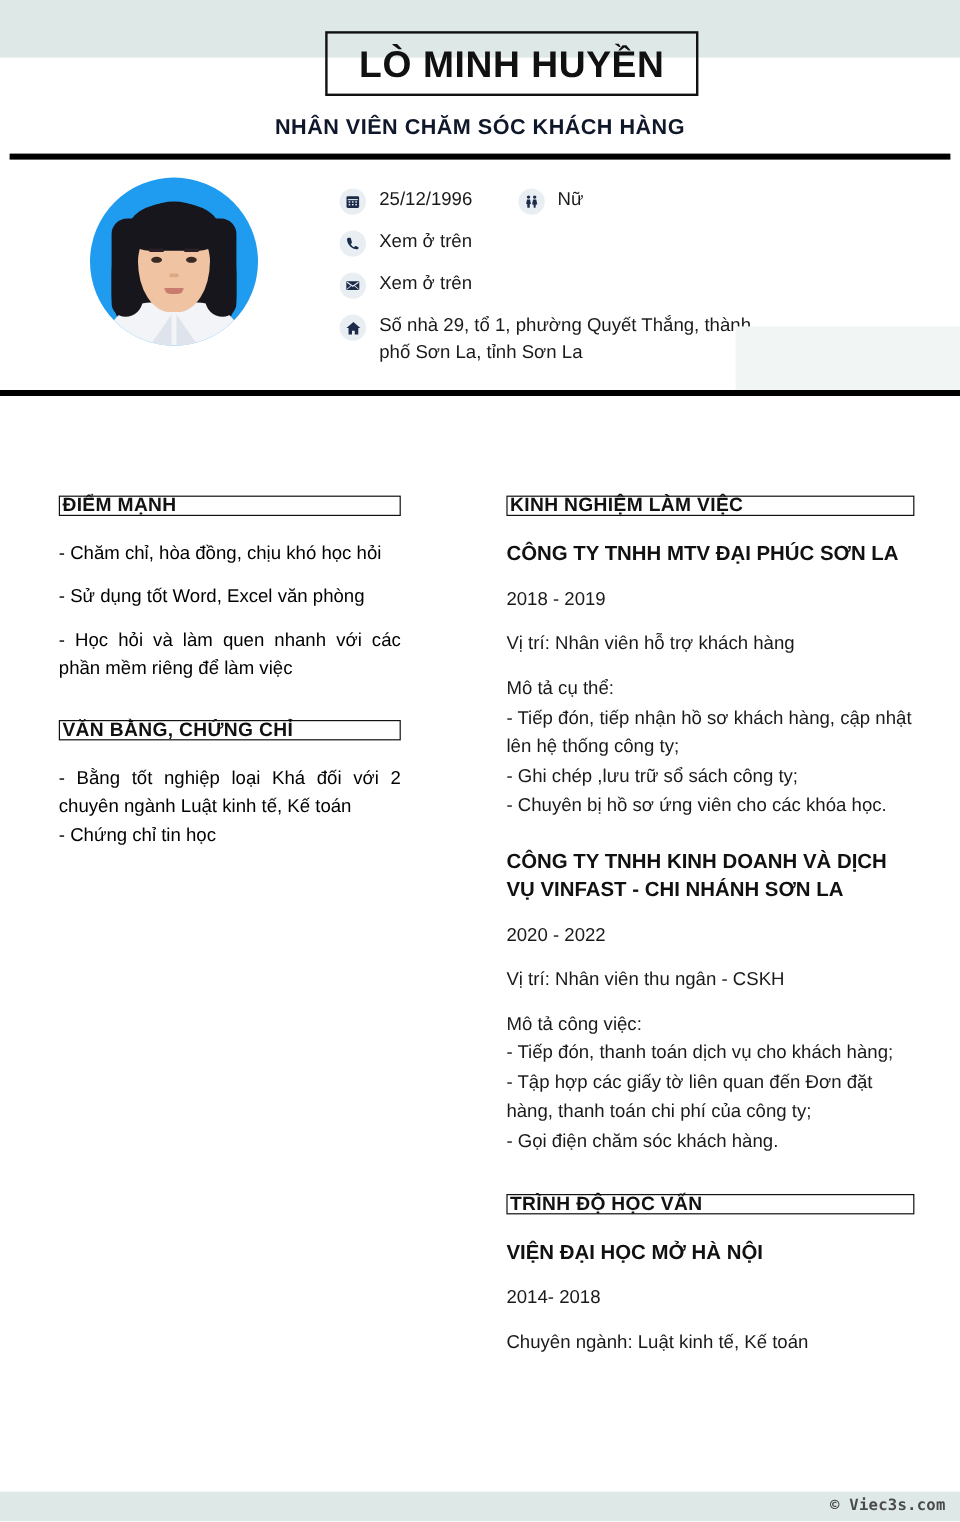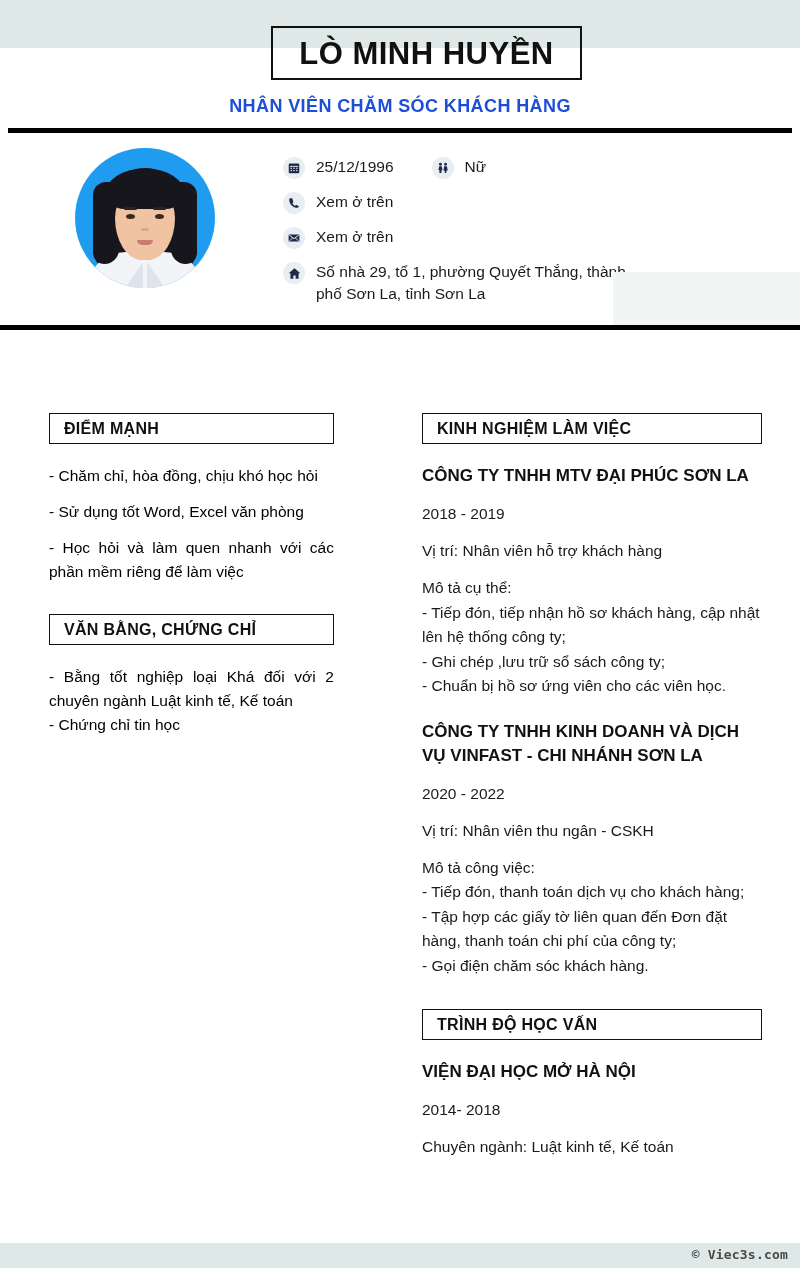--- a/index.html
+++ b/index.html
@@ -61,21 +61,21 @@
 
   .job-title {
     position: absolute;
     top: 96px;
     left: 0;
     width: 800px;
     text-align: center;
     font-size: 18px;
     font-weight: 600;
     letter-spacing: 0.4px;
-    color: #1d4ed8;
+    color: #0f172a;
   }
 
   .rule-top {
     position: absolute;
     top: 128px;
     left: 8px;
     width: 784px;
     height: 5px;
     background: #000000;
   }
@@ -282,24 +282,24 @@
 
   .col-right {
     position: absolute;
     left: 422px;
     top: 83px;
     width: 340px;
   }
 
   .sec-head {
     border: 1.5px solid #111111;
-    height: 31px;
+    height: 17px;
     display: flex;
     align-items: center;
-    padding-left: 14px;
+    padding-left: 2px;
     margin-bottom: 20px;
   }
   .sec-head .sec-title {
     font-size: 16px;
     font-weight: 700;
     letter-spacing: 0.3px;
     color: #111111;
     white-space: nowrap;
   }
 
@@ -492,21 +492,21 @@
         <span class="sec-title">KINH NGHIỆM LÀM VIỆC</span>
       </div>
 
       <div class="blk">
         <div class="org">CÔNG TY TNHH MTV ĐẠI PHÚC SƠN LA</div>
         <div class="line">2018 - 2019</div>
         <div class="line">Vị trí: Nhân viên hỗ trợ khách hàng</div>
         <div class="desc">Mô tả cụ thể:</div>
         <div class="desc">- Tiếp đón, tiếp nhận hồ sơ khách hàng, cập nhật lên hệ thống công ty;</div>
         <div class="desc">- Ghi chép ,lưu trữ sổ sách công ty;</div>
-        <div class="desc">- Chuẩn bị hồ sơ ứng viên cho các viên học.</div>
+        <div class="desc">- Chuyên bị hồ sơ ứng viên cho các khóa học.</div>
       </div>
 
       <div class="blk">
         <div class="org">CÔNG TY TNHH KINH DOANH VÀ DỊCH VỤ VINFAST - CHI NHÁNH SƠN LA</div>
         <div class="line">2020 - 2022</div>
         <div class="line">Vị trí: Nhân viên thu ngân - CSKH</div>
         <div class="desc">Mô tả công việc:</div>
         <div class="desc">- Tiếp đón, thanh toán dịch vụ cho khách hàng;</div>
         <div class="desc">- Tập hợp các giấy tờ liên quan đến Đơn đặt hàng, thanh toán chi phí của công ty;</div>
         <div class="desc">- Gọi điện chăm sóc khách hàng.</div>

